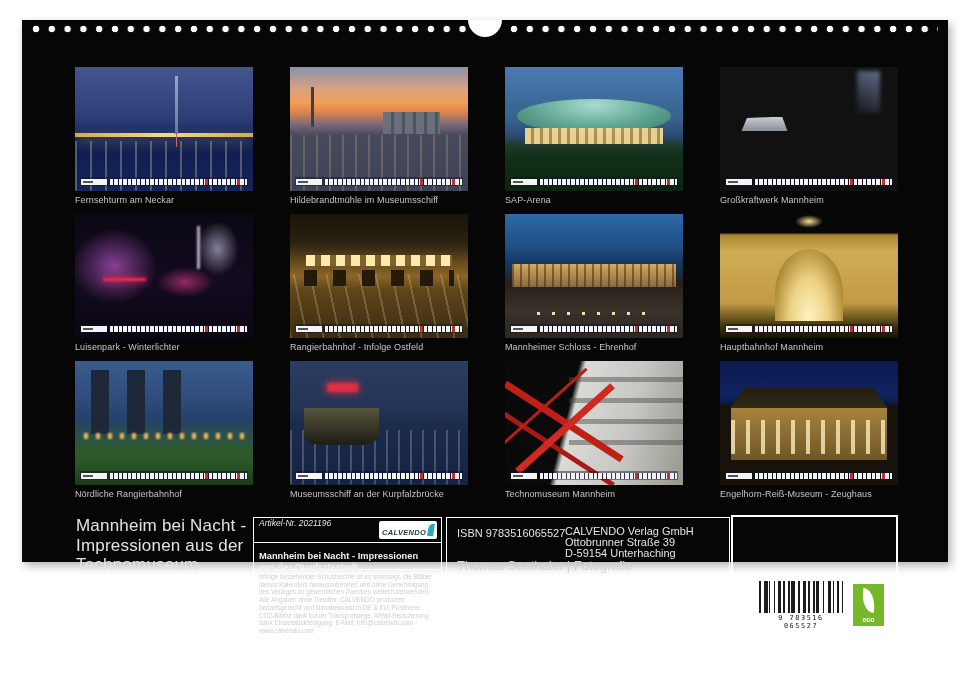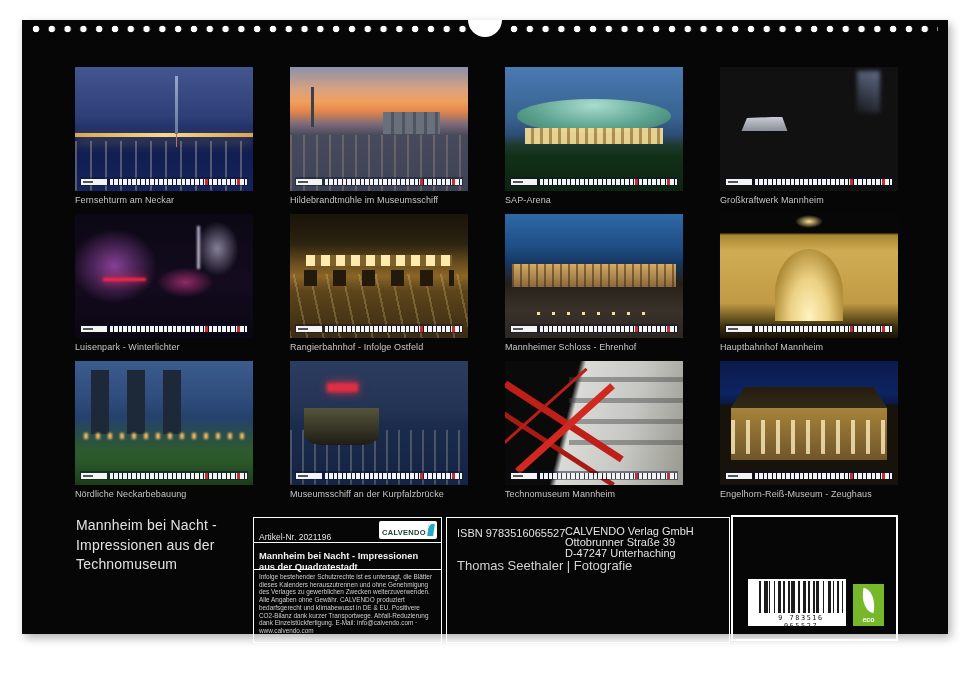--- a/index.html
+++ b/index.html
@@ -1,20 +1,20 @@
 <!DOCTYPE html>
 <html><head>
 <meta charset="utf-8">
 <style>
   * { margin:0; padding:0; box-sizing:border-box; }
   html,body { width:971px; height:700px; background:#ffffff; overflow:hidden;
     font-family:"Liberation Sans", sans-serif; }
 
   
-  .page { position:absolute; left:22px; top:20px; width:926px; height:614px;
+  .page { position:absolute; left:22px; top:20px; width:926px; height:542px;
     background:#060606; box-shadow:3px 4px 9px rgba(0,0,0,.30); }
 
   
   .holes { position:absolute; top:4px; height:10px;
     background-image:radial-gradient(circle at 4px 5px,#ffffff 3px,rgba(255,255,255,0) 3.6px);
     background-size:15.8px 10px; background-repeat:repeat-x; }
   .holes.left  { left:10px;  width:436px; }
   .holes.right { left:488px; width:428px; }
   .notch { position:absolute; left:446px; top:0; width:34px; height:17px;
     background:#ffffff; border-radius:0 0 17px 17px; }
@@ -144,25 +144,25 @@
   .sc-zeughaus::before { left:6%; top:37%; width:88%; height:43%;
     background-image:repeating-linear-gradient(90deg,rgba(255,238,190,.78) 0 4px,rgba(0,0,0,0) 4px 15px),
       linear-gradient(180deg,#a8843c,#6f5628); background-size:100% 64%,100% 100%;
     background-position:center 70%,center; background-repeat:no-repeat; }
   .sc-zeughaus::after { left:6%; top:21%; width:88%; height:17%;
     background:linear-gradient(180deg,#241d10,#322a17);
     clip-path:polygon(0 100%,9% 0,91% 0,100% 100%); }
 
   
   .title-block { position:absolute; left:54px; top:496px; width:200px;
-    color:#e2e2e2; font-size:14px; line-height:19.5px; letter-spacing:.2px; }
+    color:#e2e2e2; font-size:17px; line-height:19.5px; letter-spacing:.2px; }
 
   .box { position:absolute; border:1.5px solid #ffffff; color:#e4e4e4; }
   .box1 { left:231px; top:497px; width:189px; height:126px; }
-  .box1-row1 { position:relative; height:24px; display:flex; align-items:flex-end; padding:0 5px; }
+  .box1-row1 { position:relative; height:24px; display:flex; align-items:flex-start; padding:0 5px;font-style:italic; }
   .artikel { font-size:8.5px; }
   .cv-logo { position:absolute; right:4px; top:3px; width:58px; height:18px; background:#ffffff;
     border-radius:2px; padding:2px 3px; display:flex; align-items:center; gap:2px;margin-left:6px; }
   .cv-logo .txt { flex:1; }
   .cv-logo .word { font-size:7.5px; font-weight:bold; color:#1d3a34; letter-spacing:.3px; line-height:7px; }
   .cv-logo .tag { width:80%; height:2px; background:#c23a2e; margin-top:1.5px; }
   .cv-logo .mark { width:9px; height:12px; background:#25a9c6; transform:skewX(-8deg);
     background-image:linear-gradient(120deg,rgba(255,255,255,.85) 0 2px,transparent 2px); }
   .box1-row2 { height:27px; border-top:1.5px solid #fff; padding:8px 5px;
     font-size:9.3px; line-height:11px; font-weight:bold; color:#f2f2f2; }
@@ -279,21 +279,21 @@
       <figcaption class="caption">Hauptbahnhof Mannheim</figcaption>
     </figure>
 
     <figure class="thumb">
       <div class="thumb-img sc-neckarbebauung">
         <div class="cal-strip">
           <span class="cal-month"></span>
           <span class="cal-days"></span>
         </div>
       </div>
-      <figcaption class="caption">Nördliche Neckarbebauung</figcaption>
+      <figcaption class="caption">Nördliche Rangierbahnhof</figcaption>
     </figure>
 
     <figure class="thumb">
       <div class="thumb-img sc-museumsschiff">
         <div class="cal-strip">
           <span class="cal-month"></span>
           <span class="cal-days"></span>
         </div>
       </div>
       <figcaption class="caption">Museumsschiff an der Kurpfalzbrücke</figcaption>
@@ -340,21 +340,21 @@
     <div class="box1-row2">Mannheim bei Nacht - Impressionen aus der Quadratestadt</div>
     <div class="box1-row3">Infolge bestehender Schutzrechte ist es untersagt, die Blätter dieses Kalenders herauszutrennen und ohne Genehmigung des Verlages zu gewerblichen Zwecken weiterzuverwenden. Alle Angaben ohne Gewähr. CALVENDO produziert bedarfsgerecht und klimabewusst in DE &amp; EU. Positivere CO2-Bilanz dank kurzer Transportwege. Abfall-Reduzierung dank Einzelstückfertigung. E-Mail: info@calvendo.com · www.calvendo.com</div>
   </div>
 
   <div class="box box2">
     <div class="isbn">ISBN 9783516065527</div>
     <div class="photographer">Thomas Seethaler | Fotografie</div>
     <div class="publisher">
       <div>CALVENDO Verlag GmbH</div>
       <div>Ottobrunner Straße 39</div>
-      <div>D-47247 Unterhaching</div>
+      <div>D-59154 Unterhaching</div>
     </div>
   </div>
 
   <div class="box box3">
     <div class="barcode">
       <div class="bars"></div>
       <div class="digits">9 783516 065527</div>
     </div>
     <div class="eco">
       <span class="leaf"></span>

